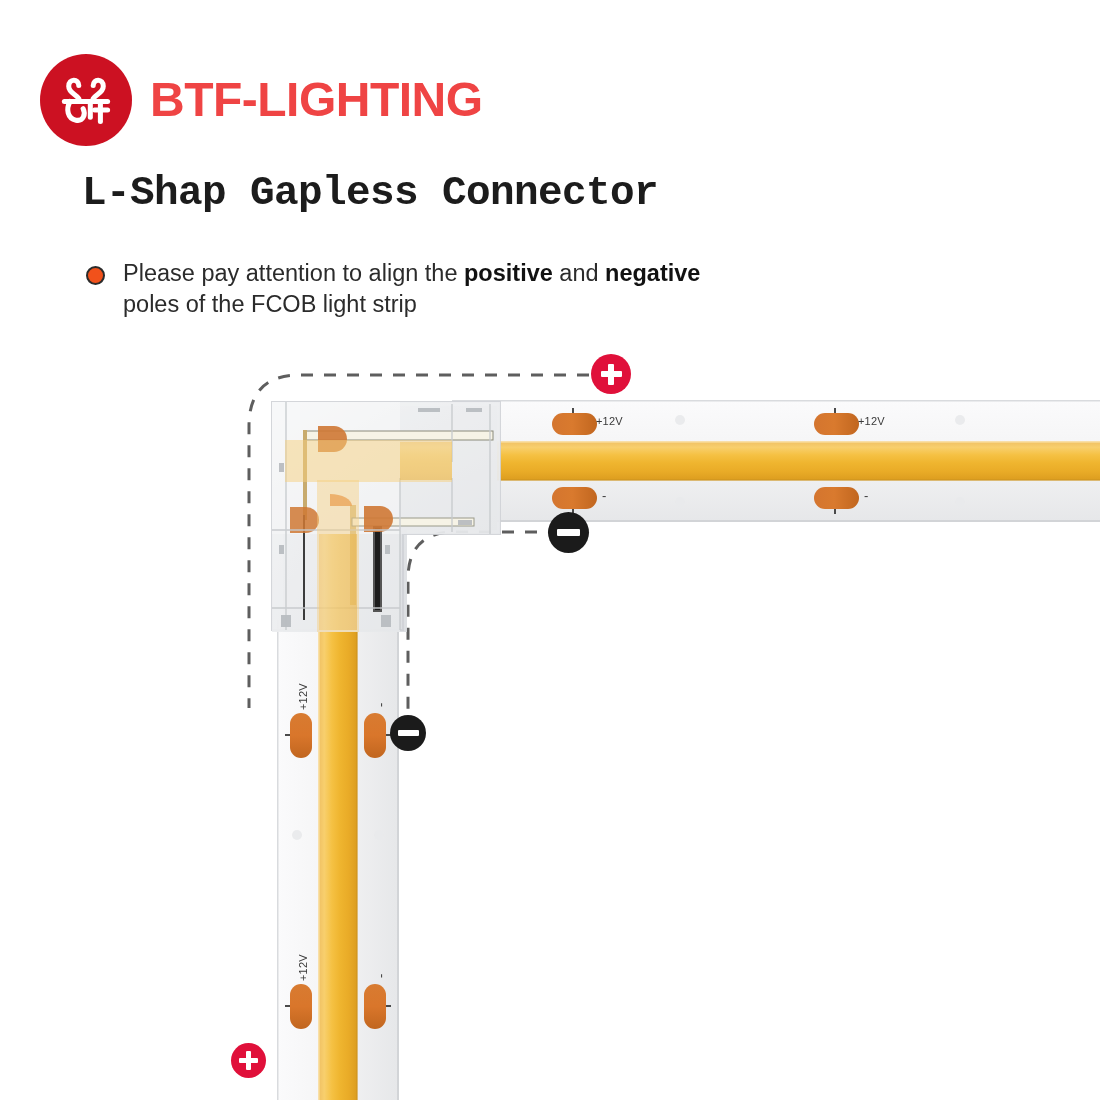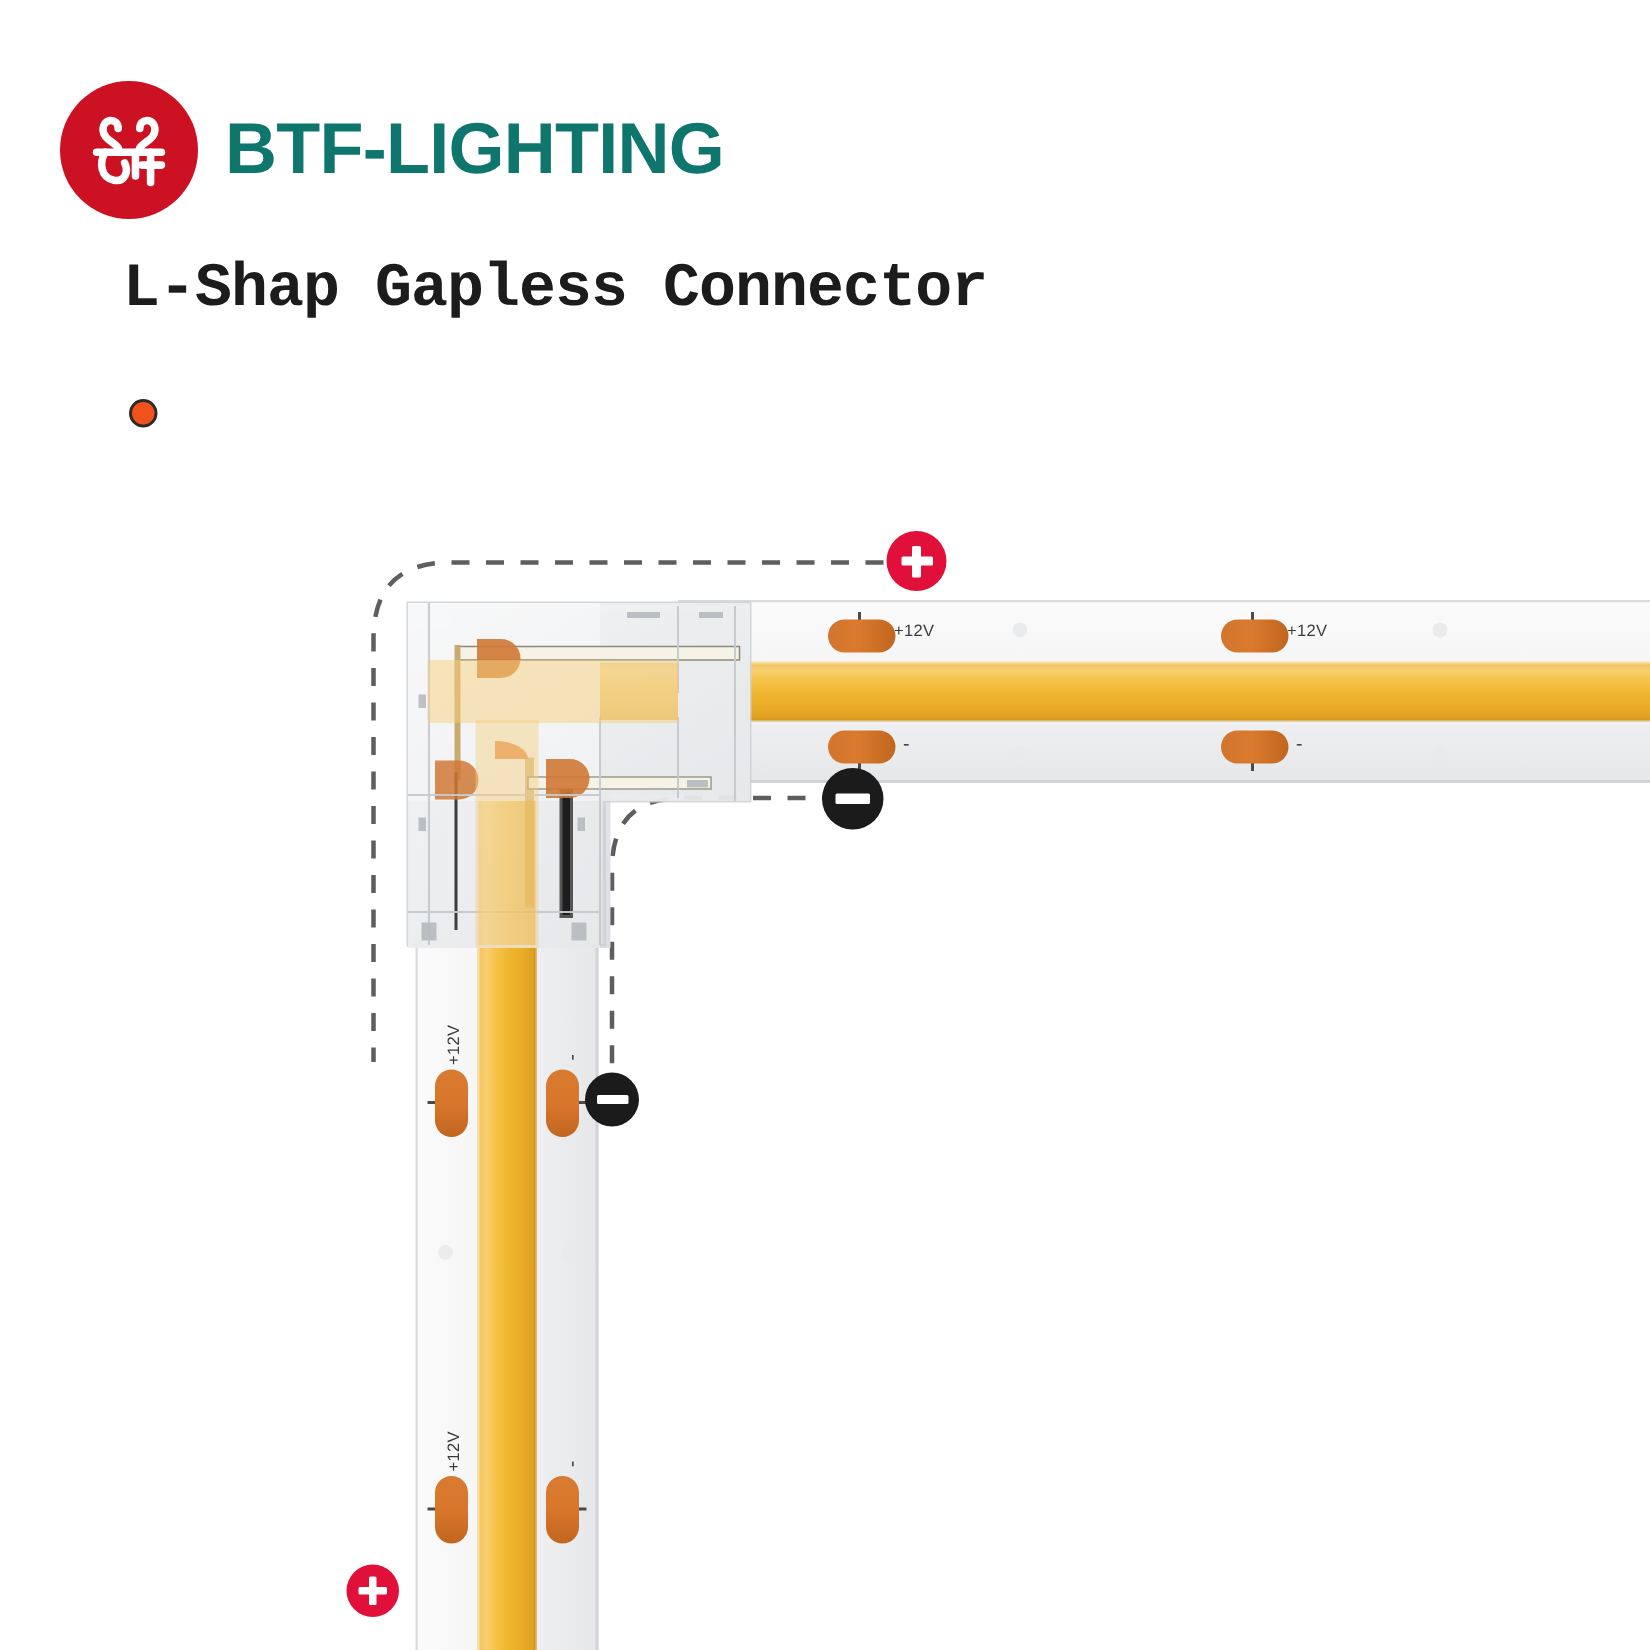--- a/index.html
+++ b/index.html
@@ -17,21 +17,21 @@
     display:flex;align-items:center;gap:18px;
   }
   #brand-mark{
     width:92px;height:92px;border-radius:50%;
     background:#cc1122;
     position:relative;flex:0 0 auto;
     display:flex;align-items:center;justify-content:center;
   }
   #brand-mark svg{display:block;}
   #brand-text{
-    font-size:48px;font-weight:bold;color:#0f766e;
+    font-size:48px;font-weight:bold;color:#ef4444;
     letter-spacing:-0.5px;line-height:1;white-space:nowrap;
   }
 
   
   #page-title{
     position:absolute;left:82px;top:170px;
     font-size:41px;font-weight:bold;color:#1c1c1c;
     letter-spacing:-0.6px;white-space:nowrap;font-family:Liberation Mono, monospace;
   }
 
@@ -97,20 +97,24 @@
       </g>
     </svg>
   </div>
   <div id="brand-text">BTF-LIGHTING</div>
 </div>
 
 <div id="page-title">L-Shap Gapless Connector</div>
 
 <div id="note">
   <div id="note-bullet"></div>
+  <div id="note-text">
+    <span>Please pay attention to align the </span><b>positive</b><span> and </span><b>negative</b><br>
+    <span>poles of the FCOB light strip</span>
+  </div>
 </div>
 
 <div id="diagram">
 
   <svg width="1100" height="770" viewBox="0 0 1100 770">
     <defs>
 
       <linearGradient id="goldH" x1="0" y1="0" x2="0" y2="1">
         <stop offset="0%" stop-color="#f0c164"></stop>
         <stop offset="14%" stop-color="#f8cf6d"></stop>

